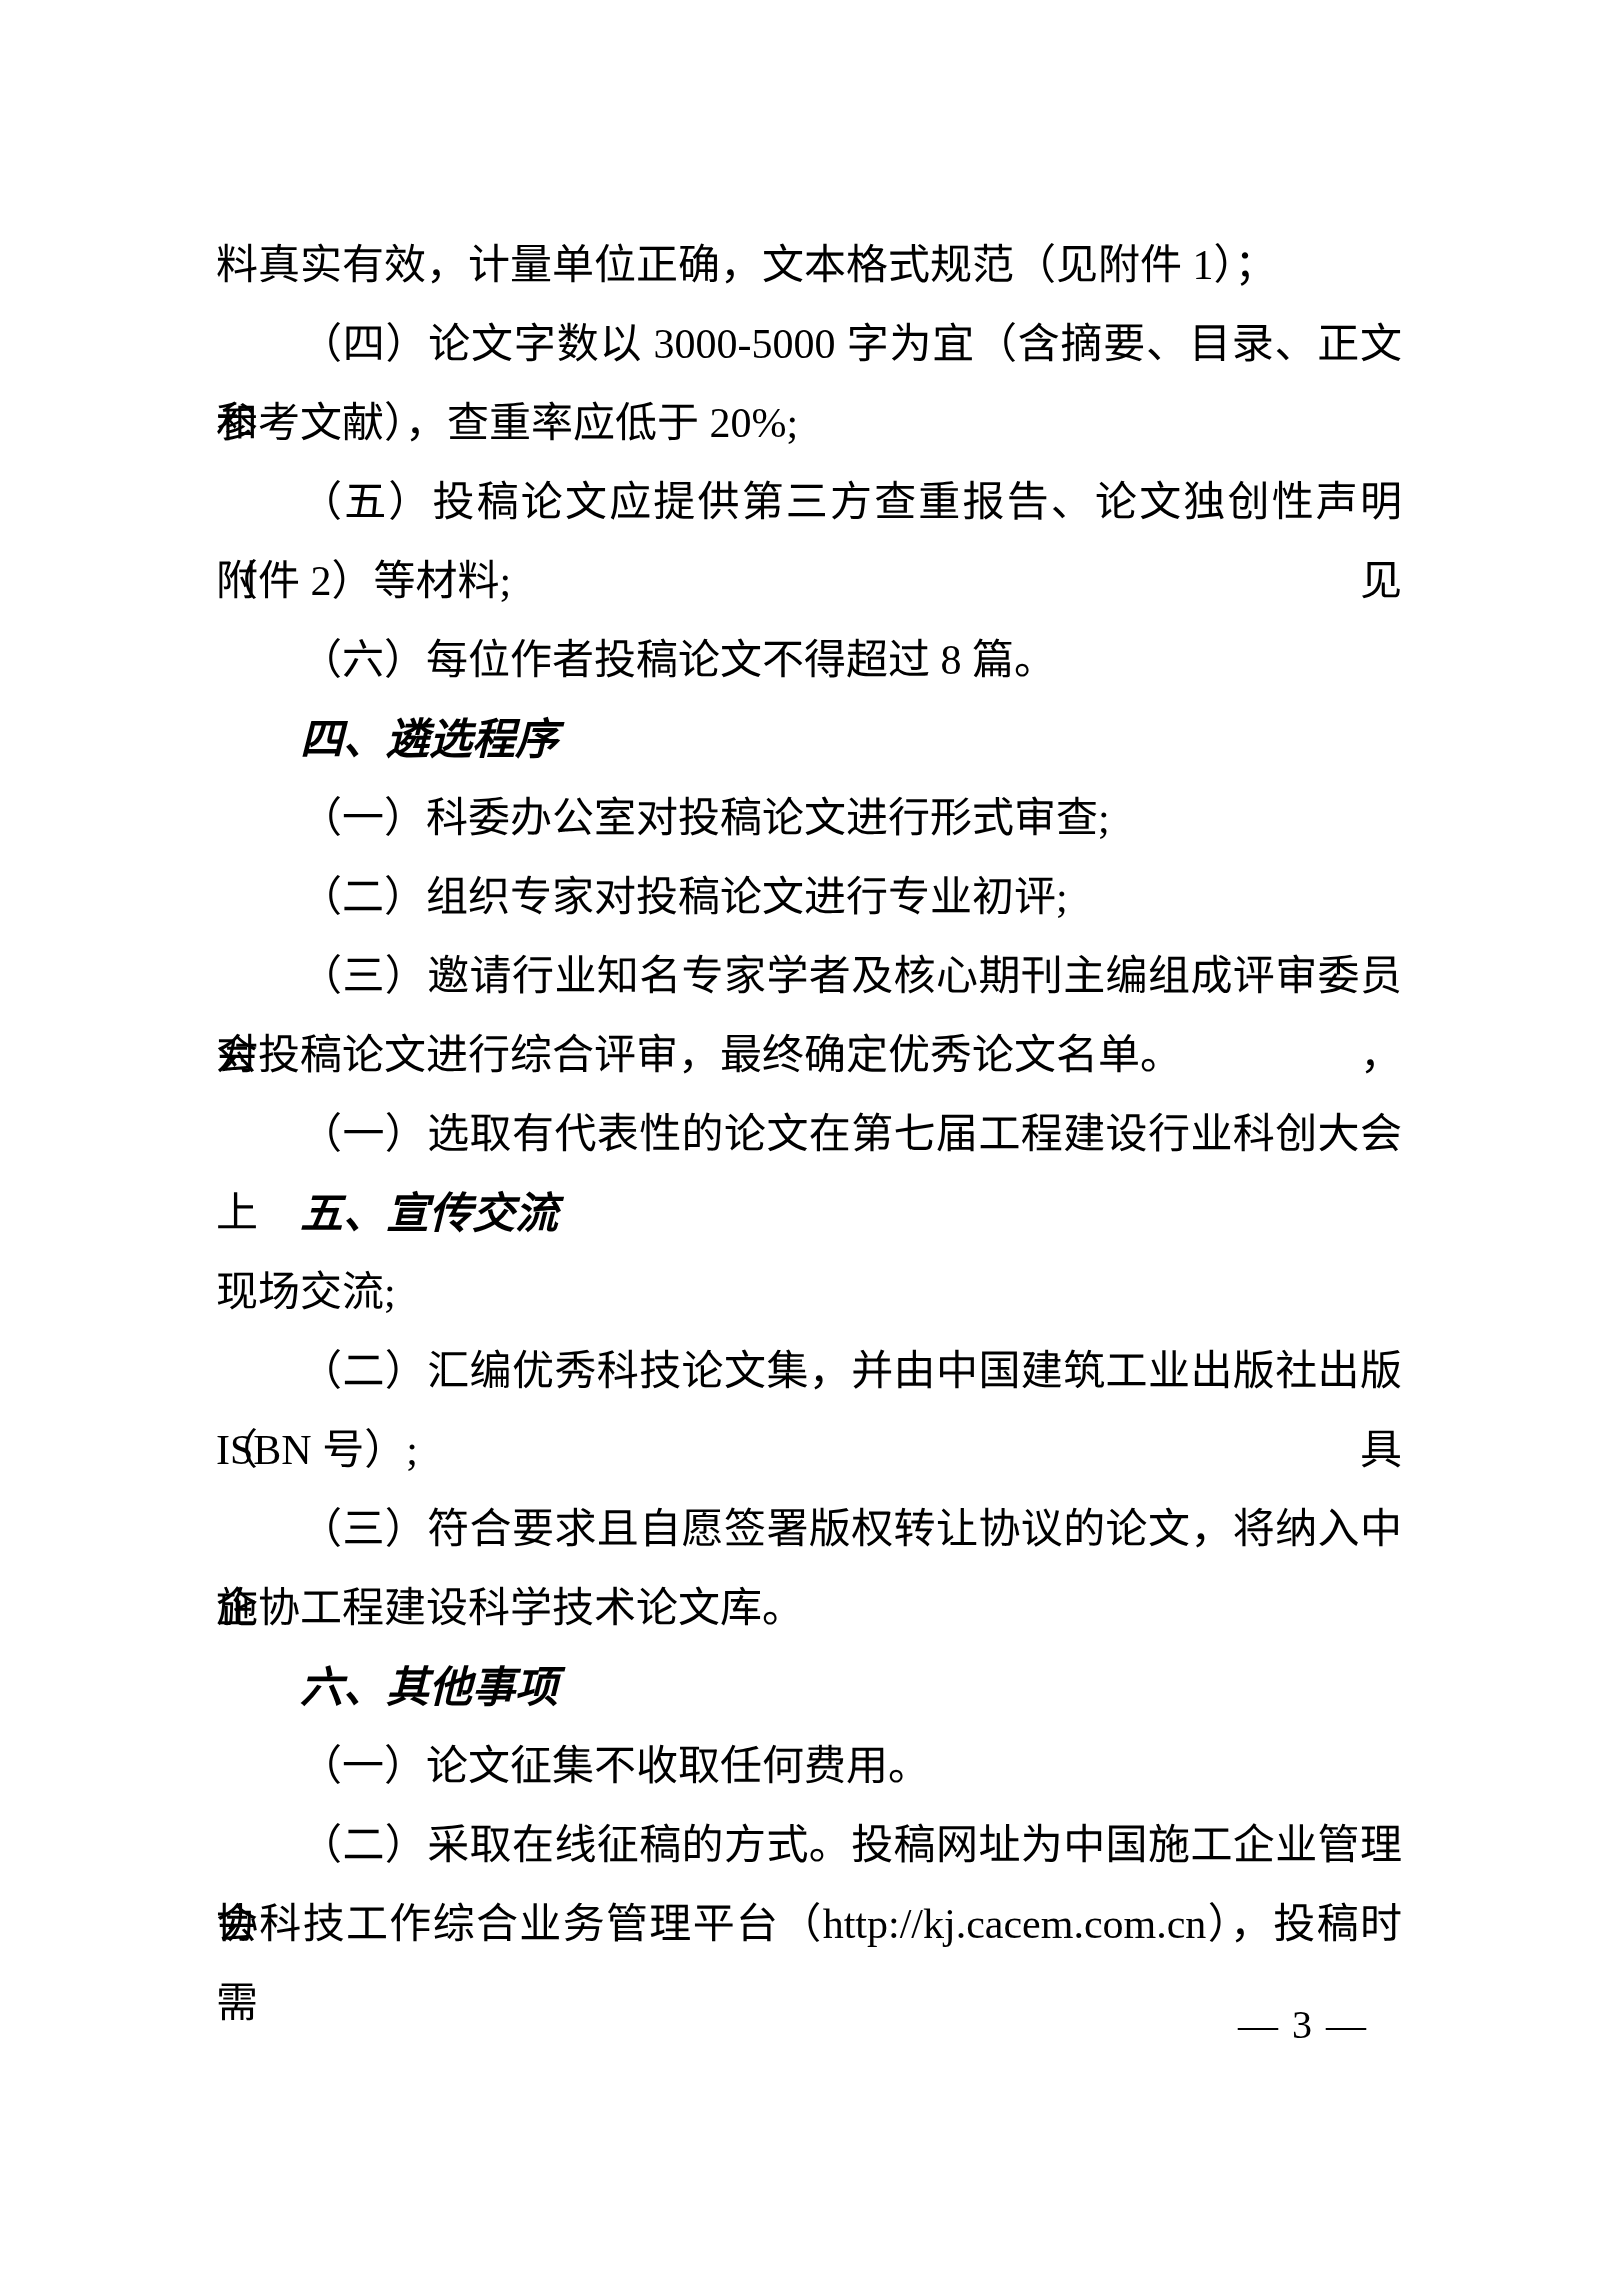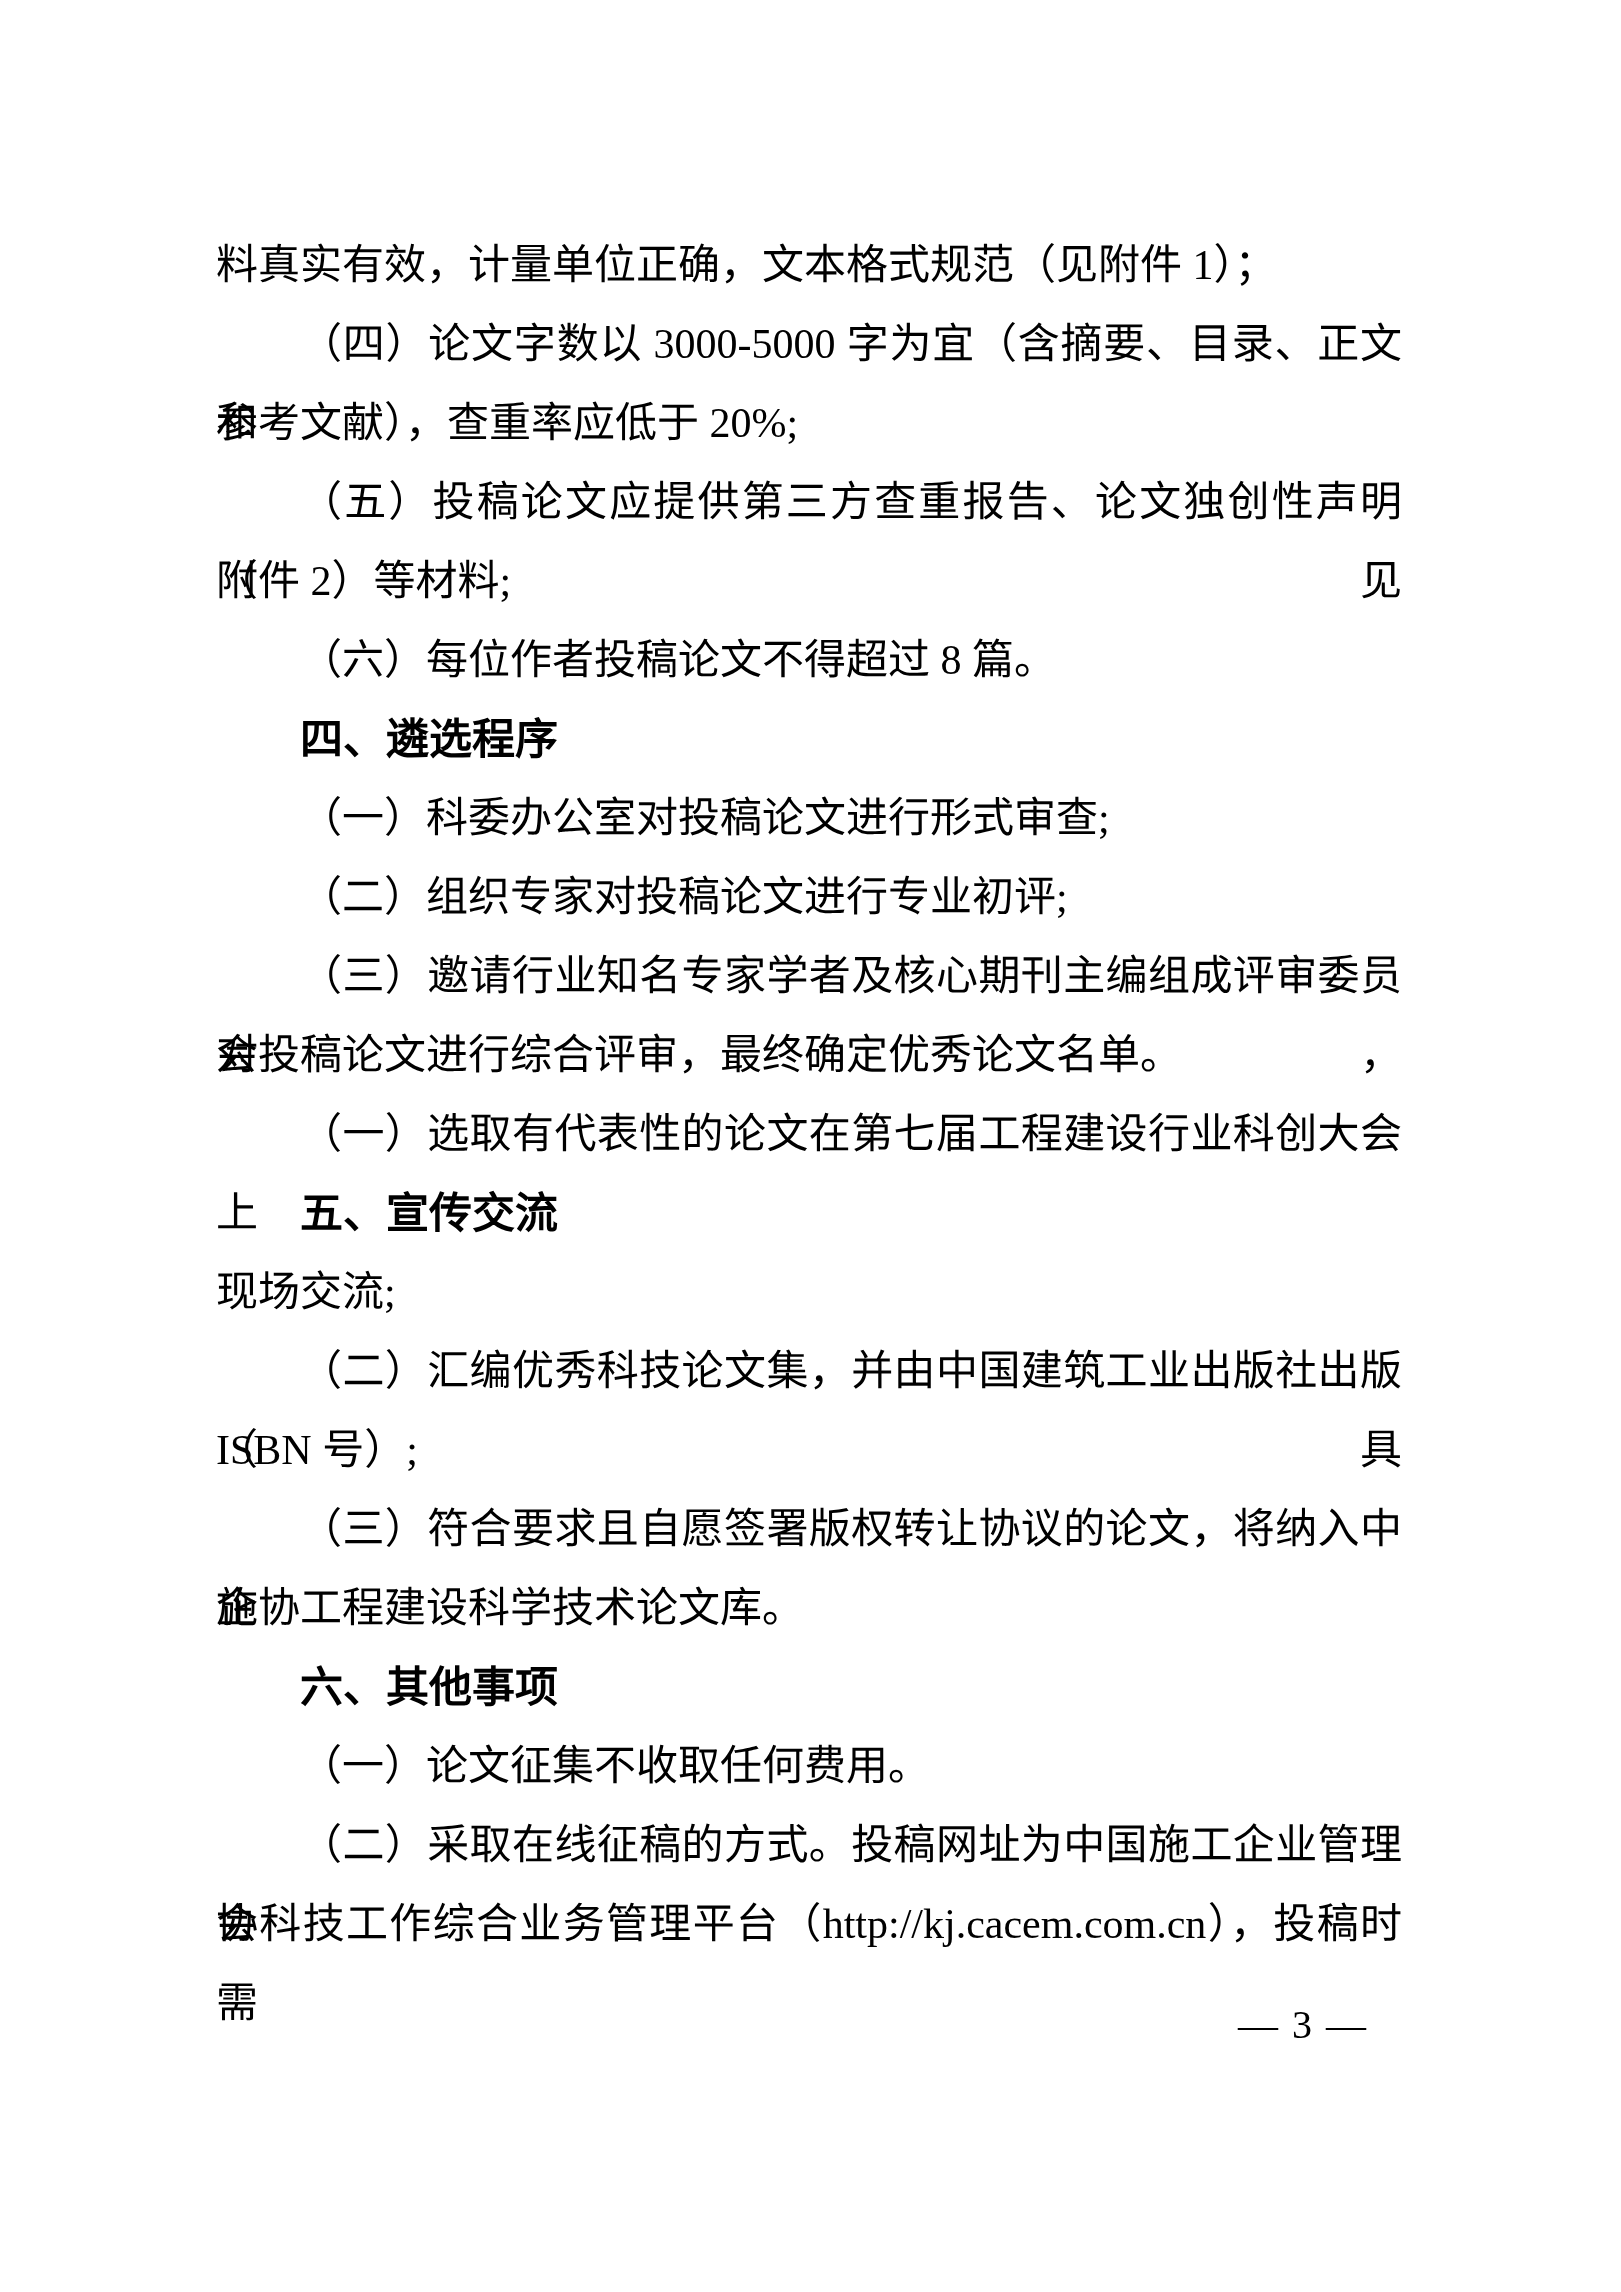--- a/index.html
+++ b/index.html
@@ -36,20 +36,21 @@
   .jst {
     text-align: justify;
     text-align-last: justify;
     text-justify: inter-character;
   }
   
   .hd {
     font-family: "Liberation Sans", "DejaVu Sans", sans-serif;
     font-weight: 700;
     font-size: 43px;
+    font-style: italic;
   }
   .pagenum {
     position: absolute;
     top: 2001px;
     right: 253px;
     font-size: 40px;
     line-height: 47px;
     letter-spacing: 2px;
     color: #000000;
   }

